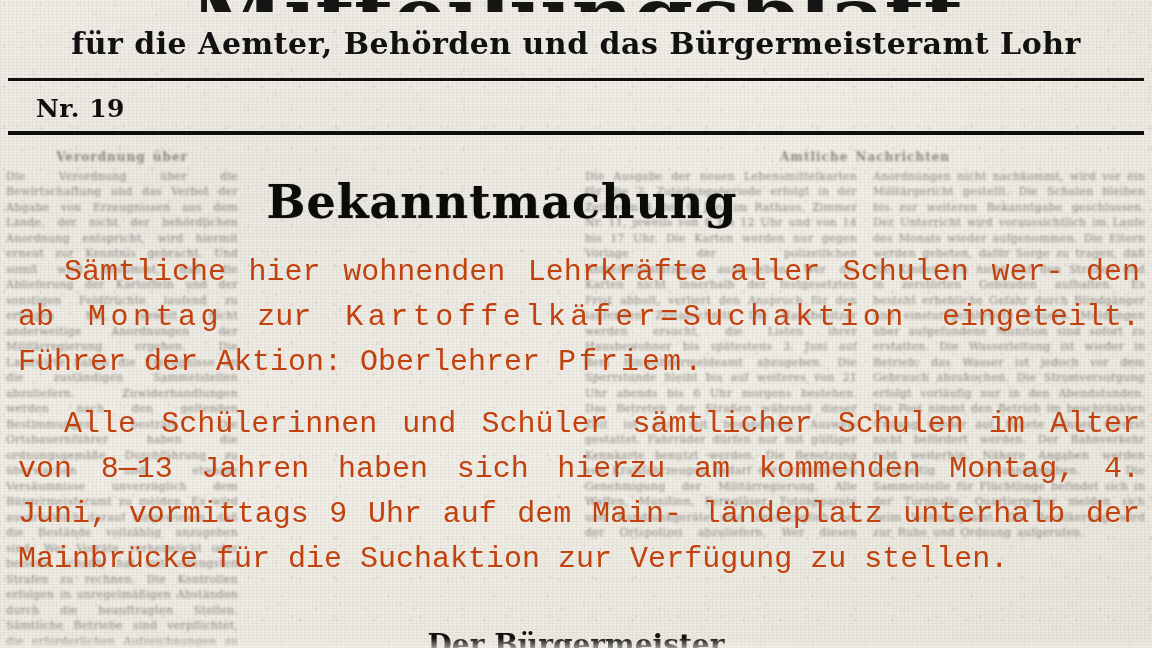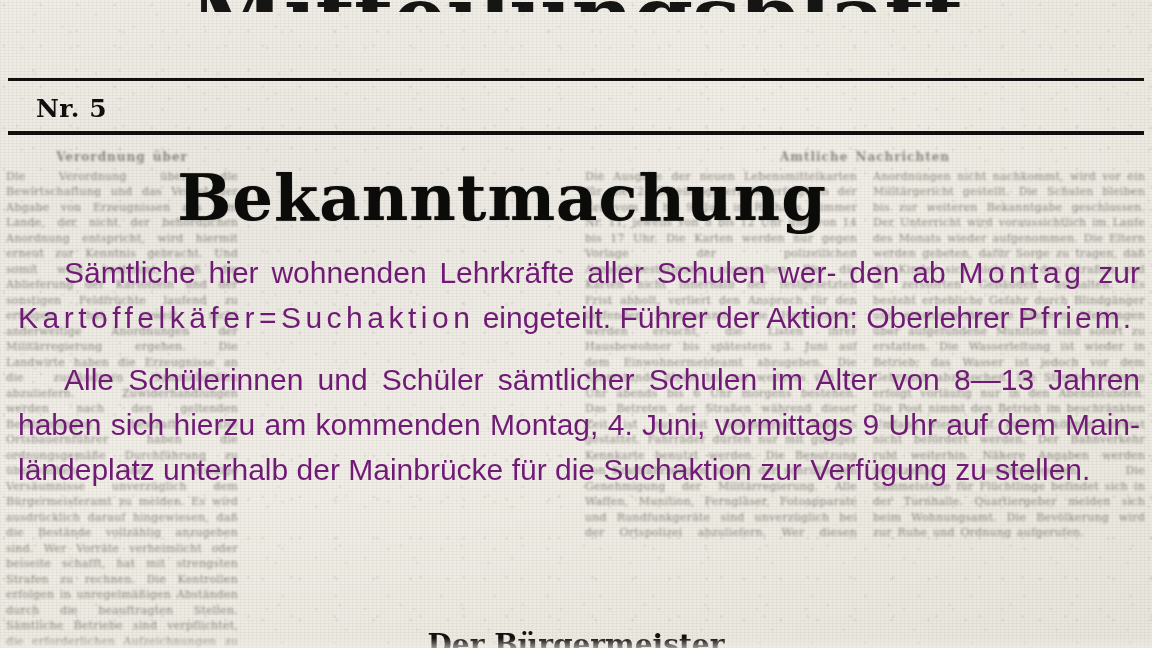--- a/index.html
+++ b/index.html
@@ -137,41 +137,41 @@
   }
   .col-right .two {
     column-count: 2;
     column-gap: 16px;
     column-rule: none;
   }
 
   
   .headline {
     position: absolute;
-    top: 160px;
+    top: 175px;
     left: 0;
     width: 1004px;
     text-align: center;
     font-family: "DejaVu Serif", serif;
     font-weight: bold;
-    font-size: 64px;
+    font-size: 46px;
     letter-spacing: 1px;
     color: #0b0b0a;
     text-shadow: 0 0 1px rgba(0,0,0,.5);
   }
 
   .announce {
     position: absolute;
     top: 250px;
     left: 18px;
     width: 1122px;
-    font-family: Liberation Sans, sans-serif;
+    font-family: Liberation Mono, monospace;
     font-size: 30px;
     line-height: 45px;
-    color: #701a75;
+    color: #c2410c;
     text-align: justify;
   }
   .announce p { margin: 0; text-indent: 46px; }
   .announce p + p { margin-top: 17px; }
   .sp { letter-spacing: 4.5px; }
   .sp2 { letter-spacing: 3px; }
 
   .footline {
     position: absolute;
     top: 628px;
@@ -196,25 +196,26 @@
 </style>
 </head>
 <body>
 
 <div class="paper"></div>
 <div class="grain"></div>
 
 <div class="page">
 
   <div class="masthead-title">Mitteilungsblatt</div>
+  <div class="masthead-sub">für die Aemter, Behörden und das Bürgermeisteramt Lohr</div>
 
   <div class="rule rule-top"></div>
 
   <div class="issue-row">
-    <div class="issue-no">Nr. 5</div>
+    <div class="issue-no">Nr. 19</div>
   </div>
 
   <div class="rule rule-bottom"></div>
 
   <div class="col col-left">
     <div class="hd">Verordnung über</div>
     <div>Die Verordnung über die Bewirtschaftung und das Verbot der Abgabe von Erzeugnissen aus dem Lande, der nicht der behördlichen Anordnung entspricht, wird hiermit erneut zur Kenntnis gebracht. Und somit wird bestimmt, daß die Ablieferung der Kartoffeln und der sonstigen Feldfrüchte laufend zu erfolgen hat, soweit nicht anderweitige Anordnungen der Militärregierung ergehen. Die Landwirte haben die Erzeugnisse an die zuständigen Sammelstellen abzuliefern. Zuwiderhandlungen werden nach den geltenden Bestimmungen bestraft. Die Ortsbauernführer haben die ordnungsgemäße Durchführung zu überwachen und etwaige Versäumnisse unverzüglich dem Bürgermeisteramt zu melden. Es wird ausdrücklich darauf hingewiesen, daß die Bestände vollzählig anzugeben sind. Wer Vorräte verheimlicht oder beiseite schafft, hat mit strengsten Strafen zu rechnen. Die Kontrollen erfolgen in unregelmäßigen Abständen durch die beauftragten Stellen. Sämtliche Betriebe sind verpflichtet, die erforderlichen Aufzeichnungen zu führen und auf Verlangen vorzulegen. Für die Richtigkeit der Angaben haftet der Betriebsinhaber persönlich. Die Abgabe von Lebensmitteln an Nichtberechtigte ist untersagt. Milch, Butter und Eier dürfen nur gegen gültige Bezugsscheine abgegeben werden. Der Verkauf an der Haustür ist verboten. Die Bäckereien haben die zugeteilten Mehlmengen ausschließlich für die Herstellung von Brot zu verwenden. Die Metzgereien dürfen Fleisch nur gegen Abschnitte der Lebensmittelkarte abgeben. Weitere Anordnungen bleiben vorbehalten.</div>
   </div>
 
   <div class="col col-right">

